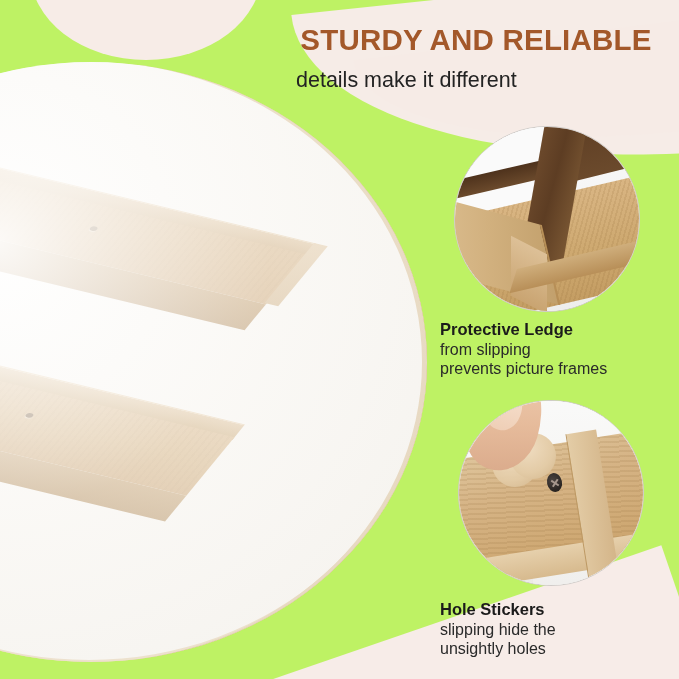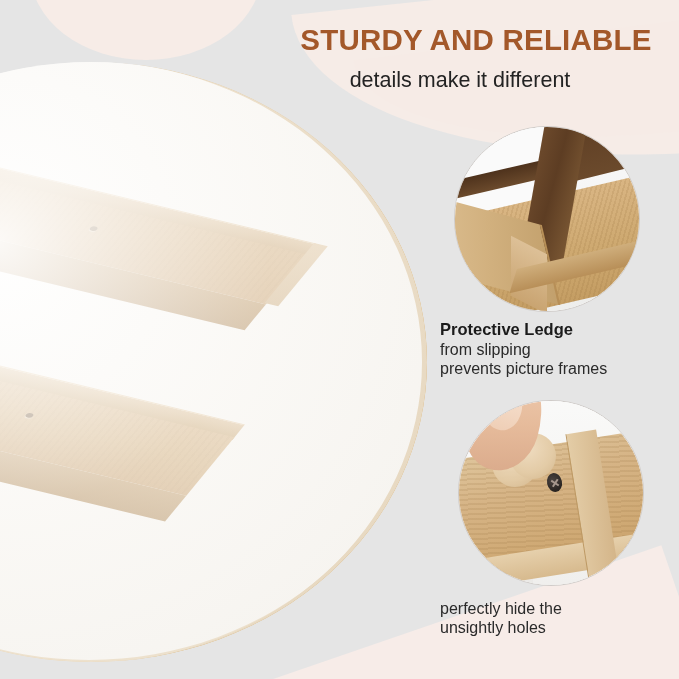--- a/index.html
+++ b/index.html
@@ -8,21 +8,21 @@
     background: #ffffff;
   }
   body {
     font-family: "Liberation Sans", sans-serif;
   }
 
   .page {
     position: relative;
     width: 679px;
     height: 679px;
-    background: #e5e5e5;
+    background: #bef264;
     overflow: hidden;
   }
 
   
   .bg-blob-top-left {
     position: absolute;
     left: 30px;
     top: -118px;
     width: 232px;
     height: 178px;
@@ -192,24 +192,23 @@
     text-align: center;
     font-size: 29.5px;
     font-weight: bold;
     letter-spacing: 0.2px;
     color: #a3582a;
     line-height: 1.1;
     white-space: nowrap;
   }
   .subtitle {
     position: absolute;
-    left: 270px;
+    left: 296px;
     top: 68px;
     width: 380px;
-    text-align: center;
     font-size: 21.5px;
     font-weight: normal;
     color: #232323;
     line-height: 1.2;
     white-space: nowrap;
   }
 
   
   .callout {
     position: absolute;
@@ -490,18 +489,19 @@
         <div class="plank-edge"></div>
         <div class="screw"></div>
         <div class="sticker-disc sticker-back"></div>
         <div class="sticker-disc sticker-front"></div>
         <div class="finger">
           <div class="nail"></div>
         </div>
       </div>
     </div>
     <div class="callout-caption">
-      <span class="caption-line">perfectly hide the</span>
+      <span class="caption-title">Hole Stickers</span>
+      <span class="caption-line">slipping hide the</span>
       <span class="caption-line">unsightly holes</span>
     </div>
   </div>
 
 </div>
 
 </body></html>

